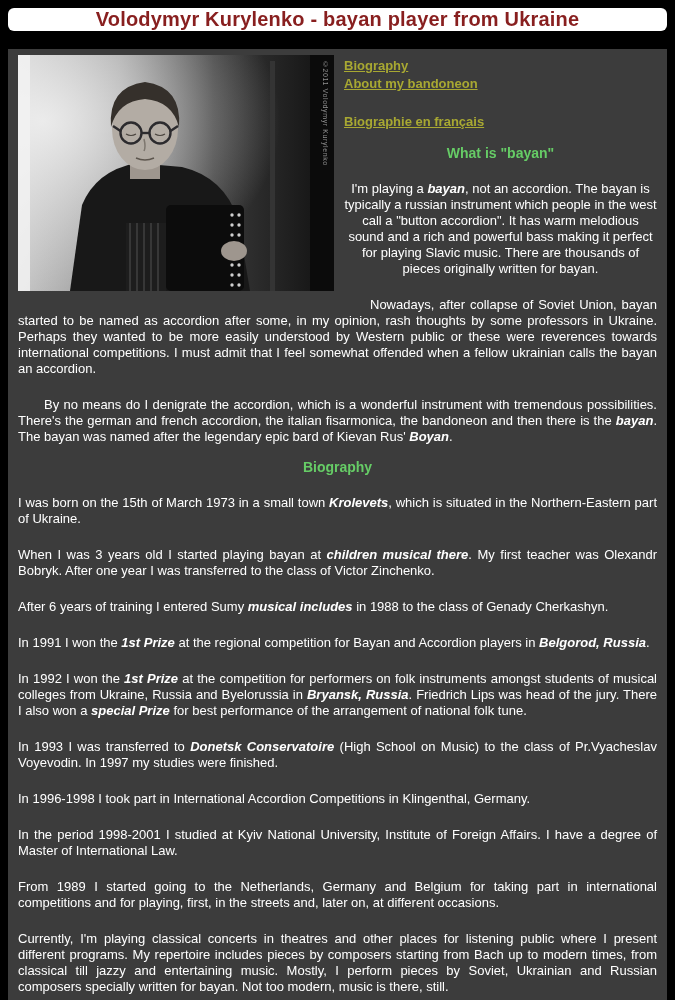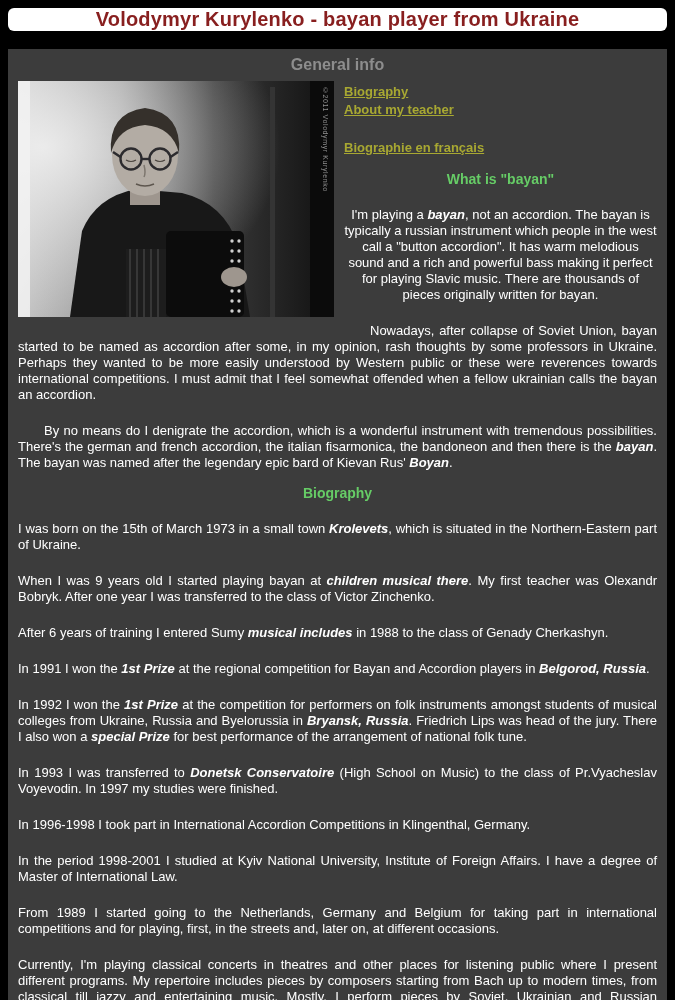--- a/index.html
+++ b/index.html
@@ -78,21 +78,20 @@
 <body>
 
 <div class="site">
 
   <header class="site-header">
     <h1 class="site-title">Volodymyr Kurylenko - bayan player from Ukraine</h1>
   </header>
 
   <main class="content">
 
-    <h2 class="h-gray">General info</h2>
 
     <div class="photo">
       <svg viewBox="0 0 316 236" preserveAspectRatio="none" xmlns="http://www.w3.org/2000/svg">
         <defs>
           <linearGradient id="pgbg" x1="0" y1="0" x2="1" y2="0">
             <stop offset="0" stop-color="#c6c6c6"></stop>
             <stop offset="0.32" stop-color="#909090"></stop>
             <stop offset="0.62" stop-color="#3a3a3a"></stop>
             <stop offset="1" stop-color="#101010"></stop>
           </linearGradient>
@@ -157,32 +156,32 @@
             <circle cx="221" cy="230" r="1.7"></circle>
         </g>
 
         <ellipse cx="216" cy="196" rx="13" ry="10" fill="#9e968e"></ellipse>
       </svg>
       <span class="photo-credit">©2011 Volodymyr Kurylenko</span>
     </div>
 
     <div class="links">
       <div class="link-row"><a href="#" class="nav-link">Biography</a></div>
-      <div class="link-row"><a href="#" class="nav-link">About my teacher</a></div>
+      <div class="link-row"><a href="#" class="nav-link">About my bandoneon</a></div>
       <div class="link-row gap"><a href="#" class="nav-link">Biographie en français</a></div>
     </div>
 
     <h3 class="h-green">What is "bayan"</h3>
     <p class="para ctr"><span>I'm playing a </span><span class="hl">bayan</span><span>, not an accordion. The bayan is typically a russian instrument which people in the west call a "button accordion". It has warm melodious sound and a rich and powerful bass making it perfect for playing Slavic music. There are thousands of pieces originally written for bayan.</span></p>
     <p class="para ind"><span>Nowadays, after collapse of Soviet Union, bayan started to be named as accordion after some, in my opinion, rash thoughts by some professors in Ukraine. Perhaps they wanted to be more easily understood by Western public or these were reverences towards international competitions. I must admit that I feel somewhat offended when a fellow ukrainian calls the bayan an accordion.</span></p>
     <p class="para ind"><span>By no means do I denigrate the accordion, which is a wonderful instrument with tremendous possibilities. There's the german and french accordion, the italian fisarmonica, the bandoneon and then there is the </span><span class="hl">bayan</span><span>. The bayan was named after the legendary epic bard of Kievan Rus' </span><span class="hl">Boyan</span><span>.</span></p>
 
     <h3 class="h-green clear">Biography</h3>
     <p class="para"><span>I was born on the 15th of March 1973 in a small town </span><span class="hl">Krolevets</span><span>, which is situated in the Northern-Eastern part of Ukraine.</span></p>
-    <p class="para"><span>When I was 9 years old I started playing bayan at </span><span class="hl">children musical there</span><span>. My first teacher was Olexandr Bobryk. After one year I was transferred to the class of Victor Zinchenko.</span></p>
+    <p class="para"><span>When I was 3 years old I started playing bayan at </span><span class="hl">children musical there</span><span>. My first teacher was Olexandr Bobryk. After one year I was transferred to the class of Victor Zinchenko.</span></p>
     <p class="para"><span>After 6 years of training I entered Sumy </span><span class="hl">musical includes</span><span> in 1988 to the class of Genady Cherkashyn.</span></p>
     <p class="para"><span>In 1991 I won the </span><span class="hl">1st Prize</span><span> at the regional competition for Bayan and Accordion players in </span><span class="hl">Belgorod, Russia</span><span>.</span></p>
     <p class="para"><span>In 1992 I won the </span><span class="hl">1st Prize</span><span> at the competition for performers on folk instruments amongst students of musical colleges from Ukraine, Russia and Byelorussia in </span><span class="hl">Bryansk, Russia</span><span>. Friedrich Lips was head of the jury. There I also won a </span><span class="hl">special Prize</span><span> for best performance of the arrangement of national folk tune.</span></p>
     <p class="para"><span>In 1993 I was transferred to </span><span class="hl">Donetsk Conservatoire</span><span> (High School on Music) to the class of Pr.Vyacheslav Voyevodin. In 1997 my studies were finished.</span></p>
     <p class="para"><span>In 1996-1998 I took part in International Accordion Competitions in Klingenthal, Germany.</span></p>
     <p class="para"><span>In the period 1998-2001 I studied at Kyiv National University, Institute of Foreign Affairs. I have a degree of Master of International Law.</span></p>
     <p class="para"><span>From 1989 I started going to the Netherlands, Germany and Belgium for taking part in international competitions and for playing, first, in the streets and, later on, at different occasions.</span></p>
     <p class="para"><span>Currently, I'm playing classical concerts in theatres and other places for listening public where I present different programs. My repertoire includes pieces by composers starting from Bach up to modern times, from classical till jazzy and entertaining music. Mostly, I perform pieces by Soviet, Ukrainian and Russian composers specially written for bayan. Not too modern, music is there, still.</span></p>
 
   </main>

